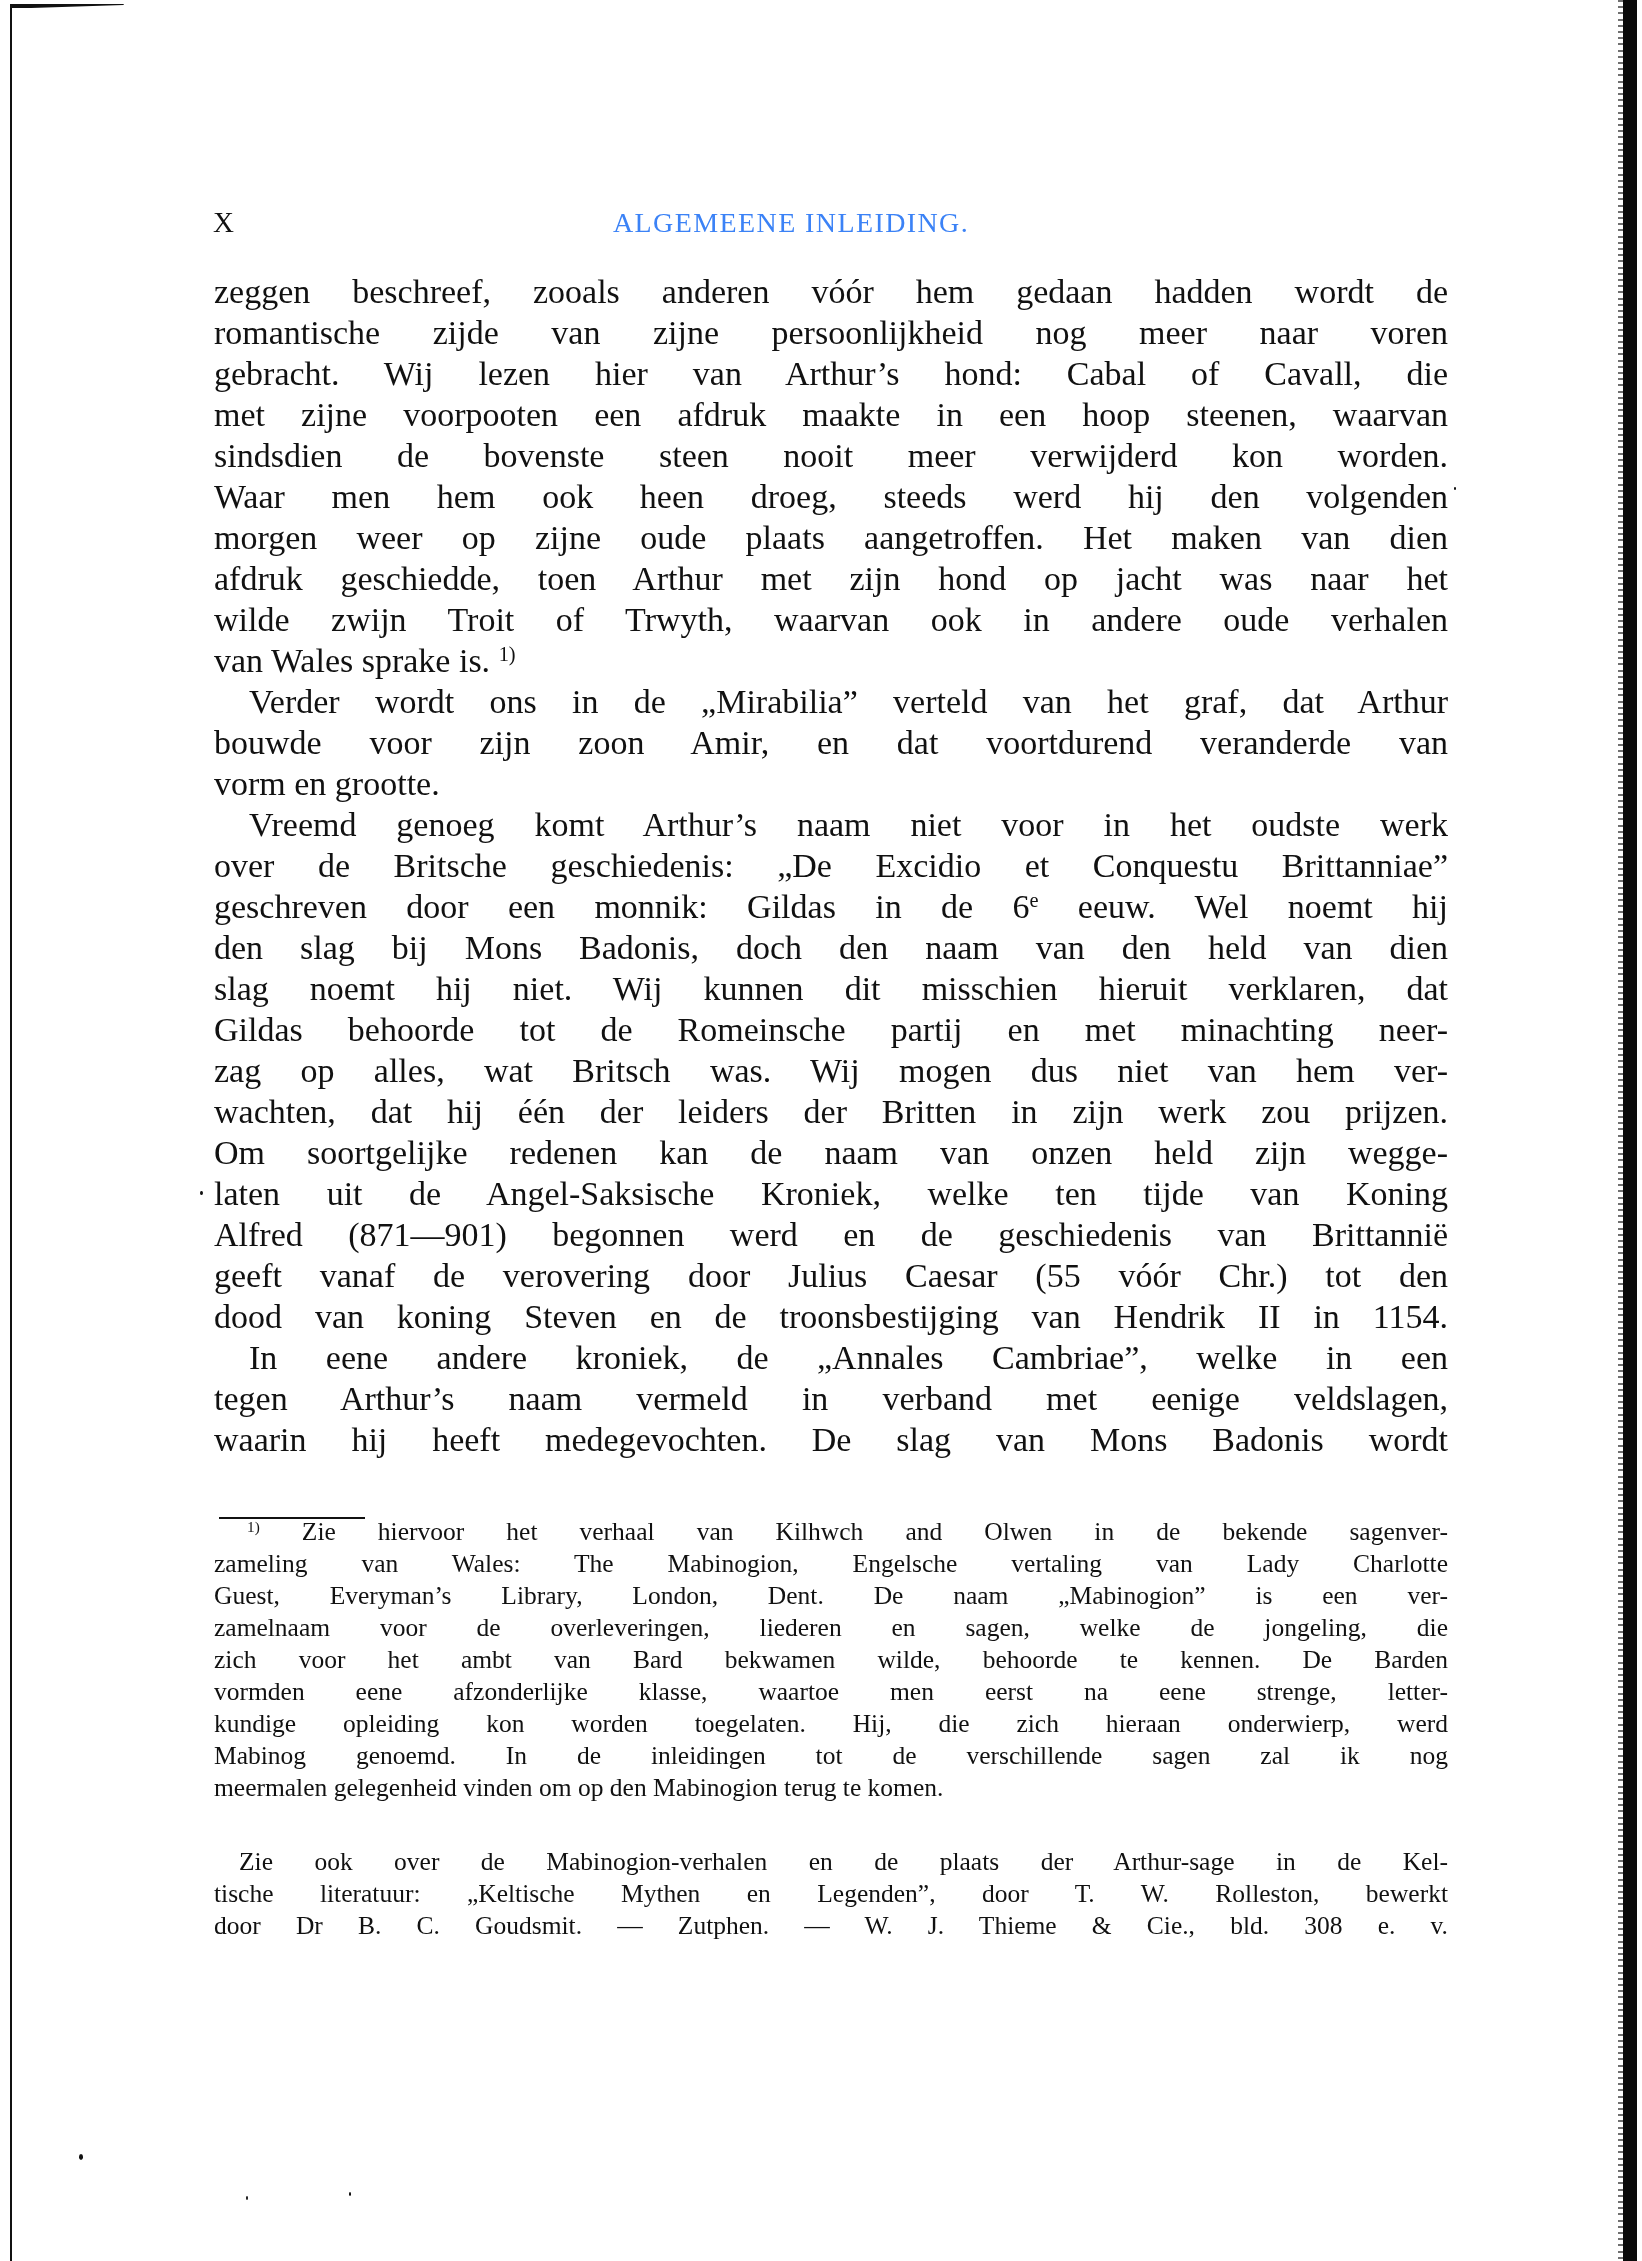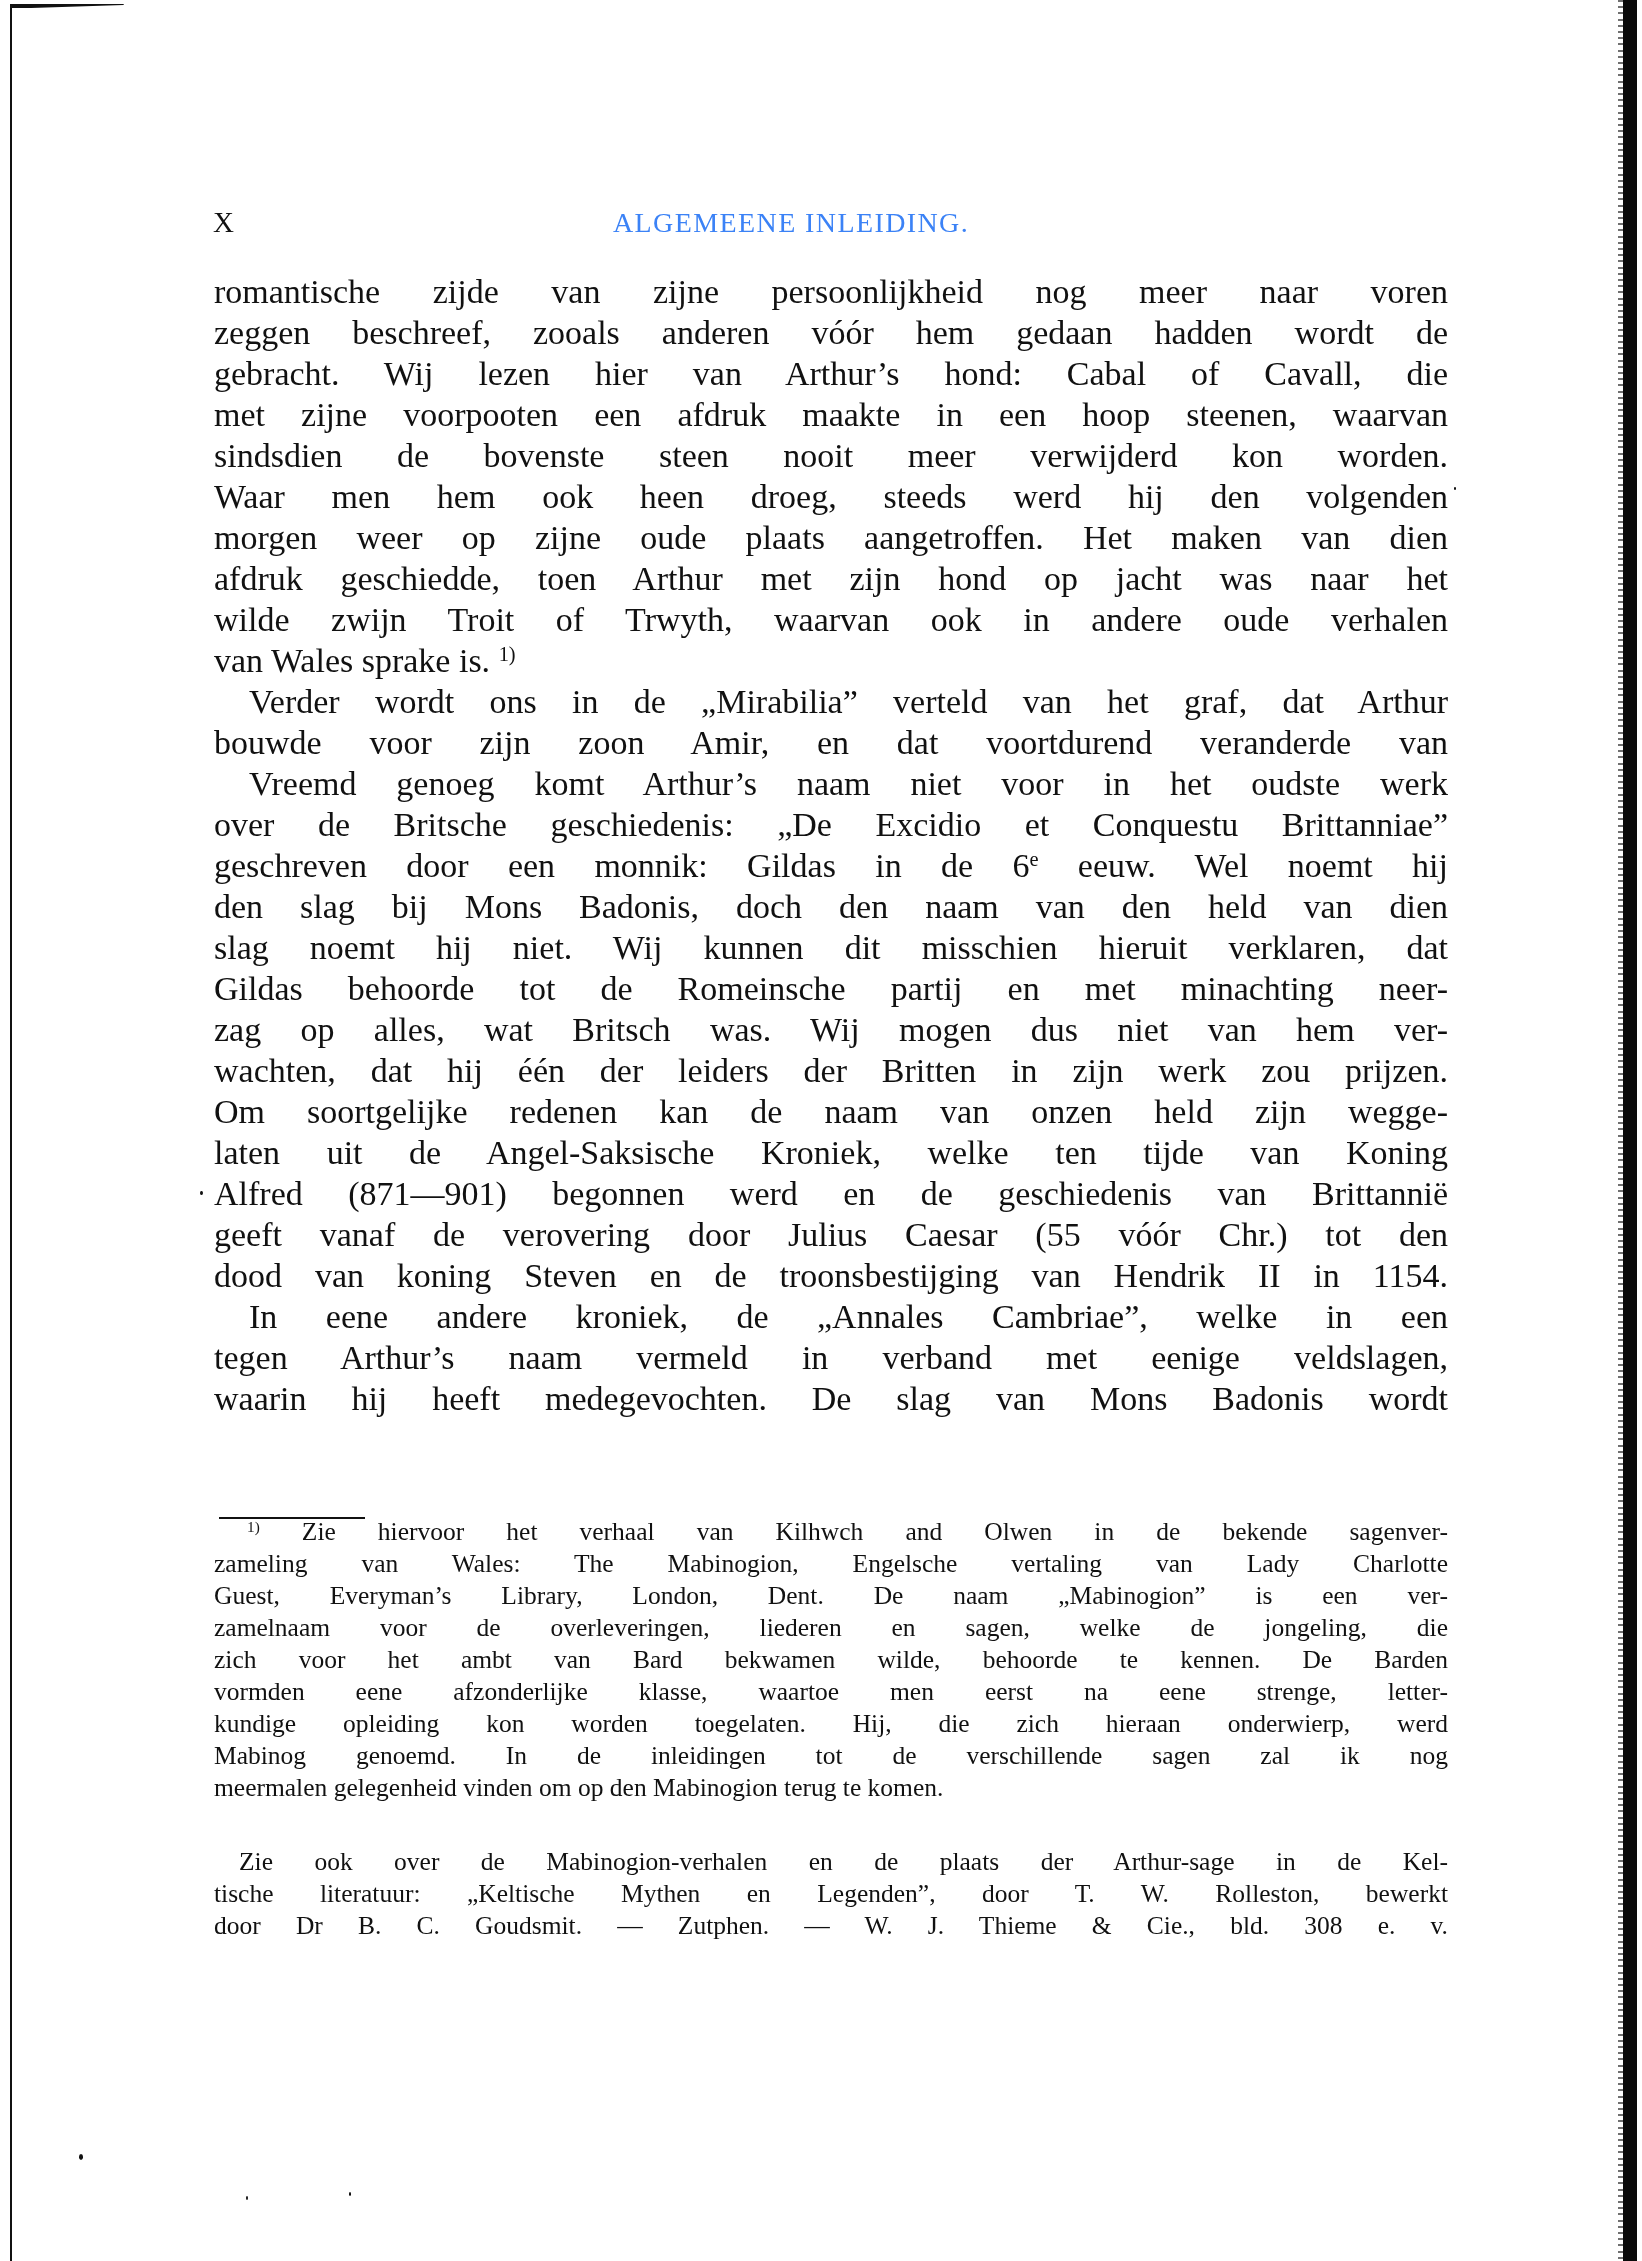--- a/index.html
+++ b/index.html
@@ -52,32 +52,33 @@
   <span class="speck" style="left:200px;top:1191px;width:2.8px;height:4.1px;"></span>
   <span class="speck" style="left:1454px;top:487px;width:2.1px;height:2.8px;"></span>
   <span class="speck" style="left:79px;top:2154px;width:4.1px;height:5.5px;"></span>
   <span class="speck" style="left:246px;top:2196px;width:2.1px;height:4.1px;"></span>
   <span class="speck" style="left:349px;top:2192px;width:2.1px;height:3.5px;"></span>
 
   <div class="rh-folio">X</div>
   <div class="rh-title">ALGEMEENE INLEIDING.</div>
 
   <div class="body-text" id="body-text">
+      <span class="line"><span>zeggen beschreef, zooals anderen vóór hem gedaan hadden wordt de</span></span>
       <span class="line"><span>romantische zijde van zijne persoonlijkheid nog meer naar voren</span></span>
-      <span class="line"><span>zeggen beschreef, zooals anderen vóór hem gedaan hadden wordt de</span></span>
       <span class="line"><span>gebracht. Wij lezen hier van Arthur’s hond: Cabal of Cavall, die</span></span>
       <span class="line"><span>met zijne voorpooten een afdruk maakte in een hoop steenen, waarvan</span></span>
       <span class="line"><span>sindsdien de bovenste steen nooit meer verwijderd kon worden.</span></span>
       <span class="line"><span>Waar men hem ook heen droeg, steeds werd hij den volgenden</span></span>
       <span class="line"><span>morgen weer op zijne oude plaats aangetroffen. Het maken van dien</span></span>
       <span class="line"><span>afdruk geschiedde, toen Arthur met zijn hond op jacht was naar het</span></span>
       <span class="line"><span>wilde zwijn Troit of Trwyth, waarvan ook in andere oude verhalen</span></span>
       <span class="line last"><span>van Wales sprake is.</span> <span class="sup">1)</span></span>
       <span class="line indent"><span>Verder wordt ons in de „Mirabilia” verteld van het graf, dat Arthur</span></span>
       <span class="line"><span>bouwde voor zijn zoon Amir, en dat voortdurend veranderde van</span></span>
+      <span class="line last"><span>vorm en grootte.</span></span>
       <span class="line indent"><span>Vreemd genoeg komt Arthur’s naam niet voor in het oudste werk</span></span>
       <span class="line"><span>over de Britsche geschiedenis: „De Excidio et Conquestu Brittanniae”</span></span>
       <span class="line"><span>geschreven door een monnik: Gildas in de 6</span><span class="sup">e</span><span> eeuw. Wel noemt hij</span></span>
       <span class="line"><span>den slag bij Mons Badonis, doch den naam van den held van dien</span></span>
       <span class="line"><span>slag noemt hij niet. Wij kunnen dit misschien hieruit verklaren, dat</span></span>
       <span class="line"><span>Gildas behoorde tot de Romeinsche partij en met minachting neer-</span></span>
       <span class="line"><span>zag op alles, wat Britsch was. Wij mogen dus niet van hem ver-</span></span>
       <span class="line"><span>wachten, dat hij één der leiders der Britten in zijn werk zou prijzen.</span></span>
       <span class="line"><span>Om soortgelijke redenen kan de naam van onzen held zijn wegge-</span></span>
       <span class="line"><span>laten uit de Angel-Saksische Kroniek, welke ten tijde van Koning</span></span>

